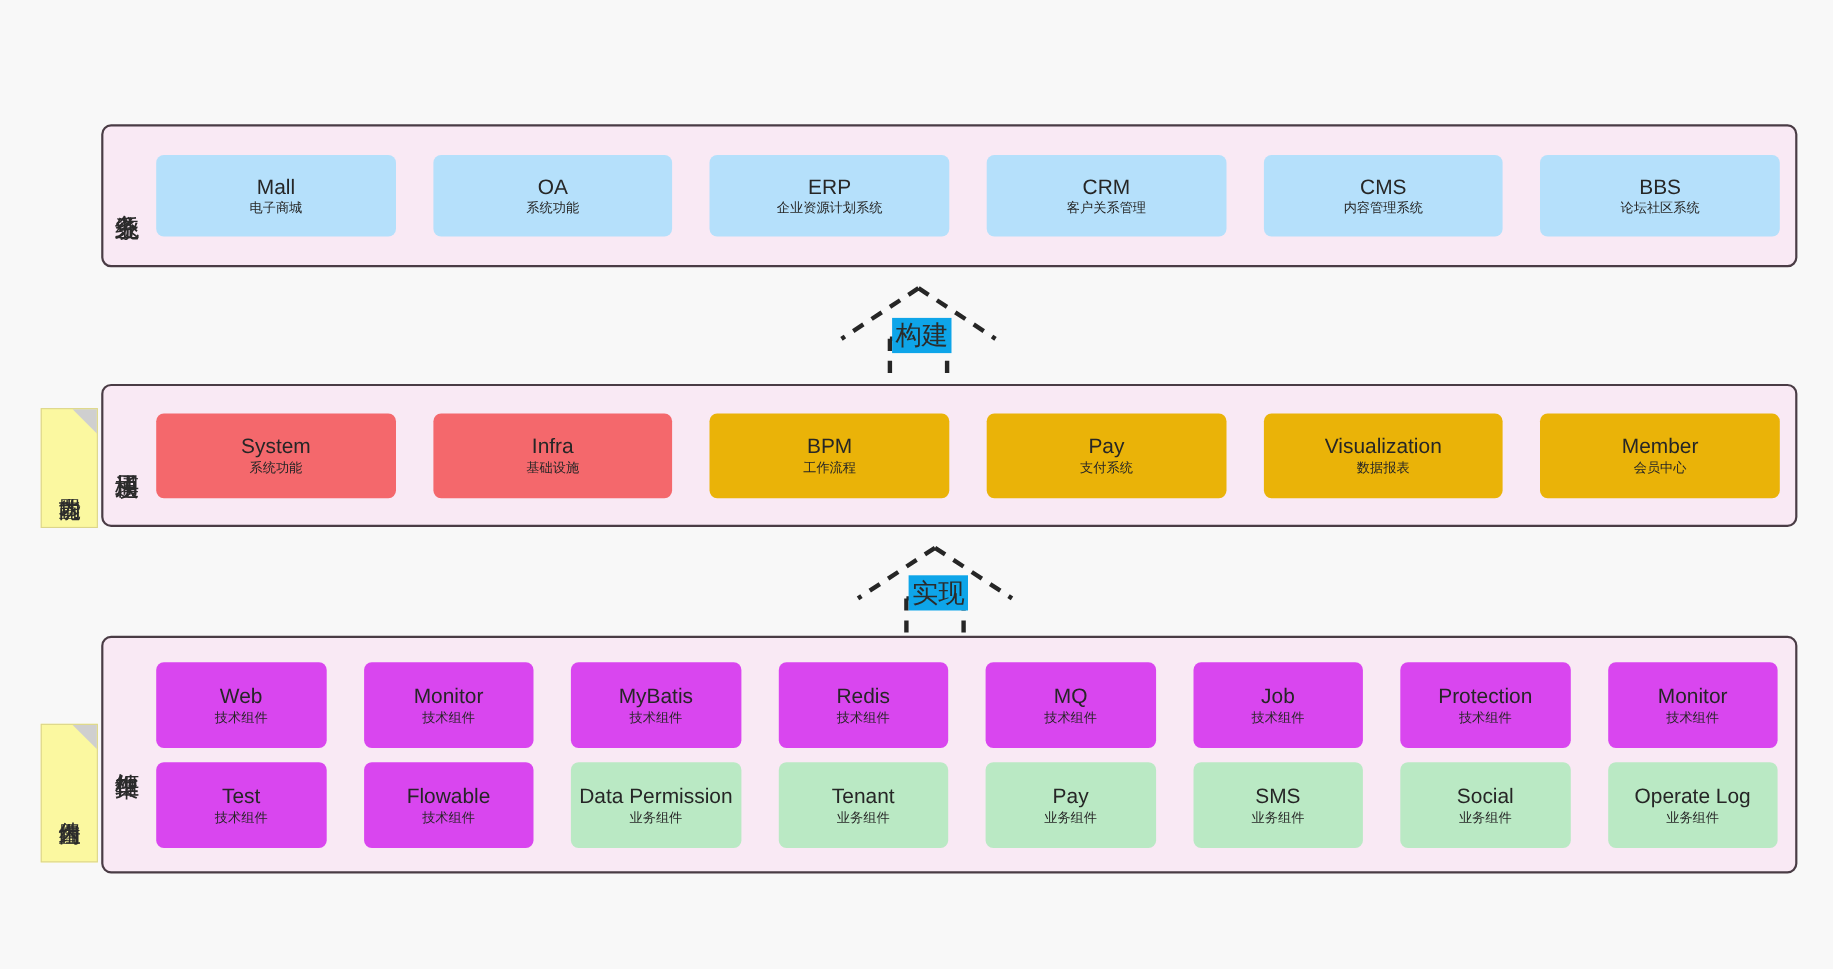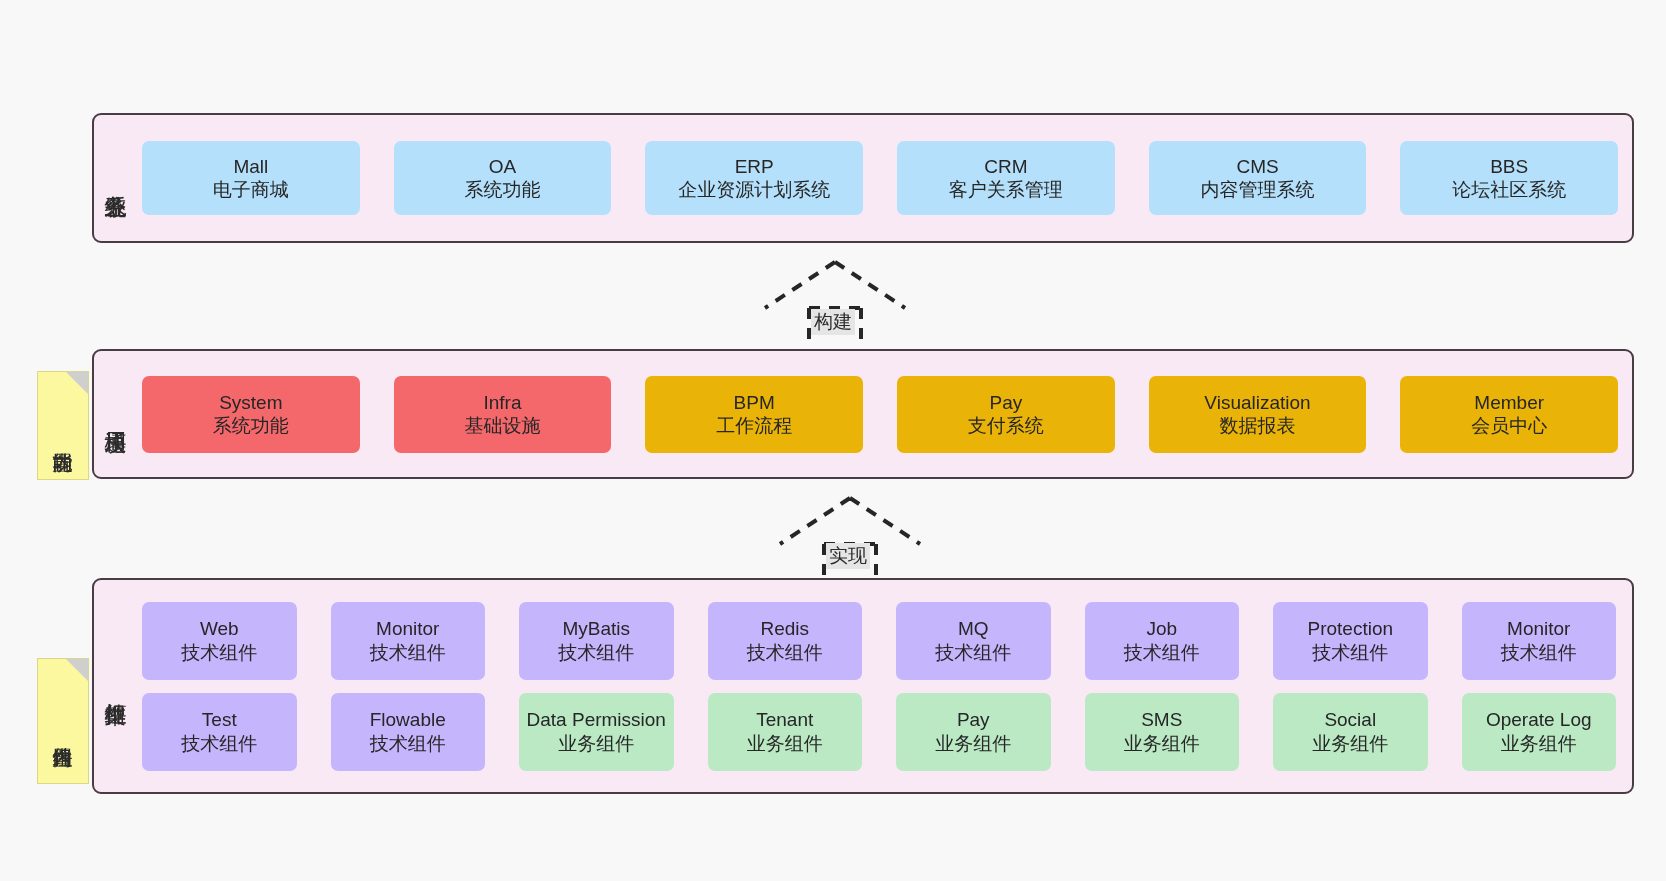--- a/index.html
+++ b/index.html
@@ -73,29 +73,29 @@
     text-align: center;
     line-height: 1.22;
     padding: 4px 6px;
     box-sizing: border-box;
   }
   .card .en {
     font-size: 19px;
     color: #262626;
   }
   .card .cn {
-    font-size: 19px;
+    font-size: 12px;
     color: #262626;
     font-family: Liberation Serif, serif;
   }
 
   .c-blue   { background: #b5e0fb; }
   .c-red    { background: #f4686c; text-align: center; }
   .c-pink   { background: #eab308; }
-  .c-green  { background: #c4b5fd; text-align: center; }
+  .c-green  { background: #d946ef; text-align: center; }
   .c-lgreen { background: #bae9c4; }
 
   
   #layer-business {
     left: 92px; top: 113px; width: 1542px; height: 130px;
   }
   #layer-business .card { height: 74px; }
 
   #layer-modules {
     left: 92px; top: 349px; width: 1542px; height: 130px;
@@ -136,26 +136,25 @@
   }
   #note-builtin-func { left: 37px; top: 371px; height: 109px; }
   #note-builtin-comp { left: 37px; top: 658px; height: 126px; }
 
   
   .arrow-wrap {
     position: absolute;
   }
   .arrow-label {
     position: absolute;
-    font-size: 19px;
+    font-size: 24px;
     color: #2b2b2b;
-    background: #e5e5e5;
+    background: #0ea5e9;
     padding: 0 3px;
     white-space: nowrap;
-    margin-top: 20px;
   }
   #arrow-build { left: 755px; top: 256px; width: 160px; height: 90px; }
   #arrow-build .arrow-label { left: 56px; top: 33px; }
   #arrow-impl { left: 770px; top: 492px; width: 160px; height: 86px; text-align: right; }
   #arrow-impl .arrow-label { left: 56px; top: 31px; }
 </style>
 </head>
 <body>
 
 <div id="canvas">

